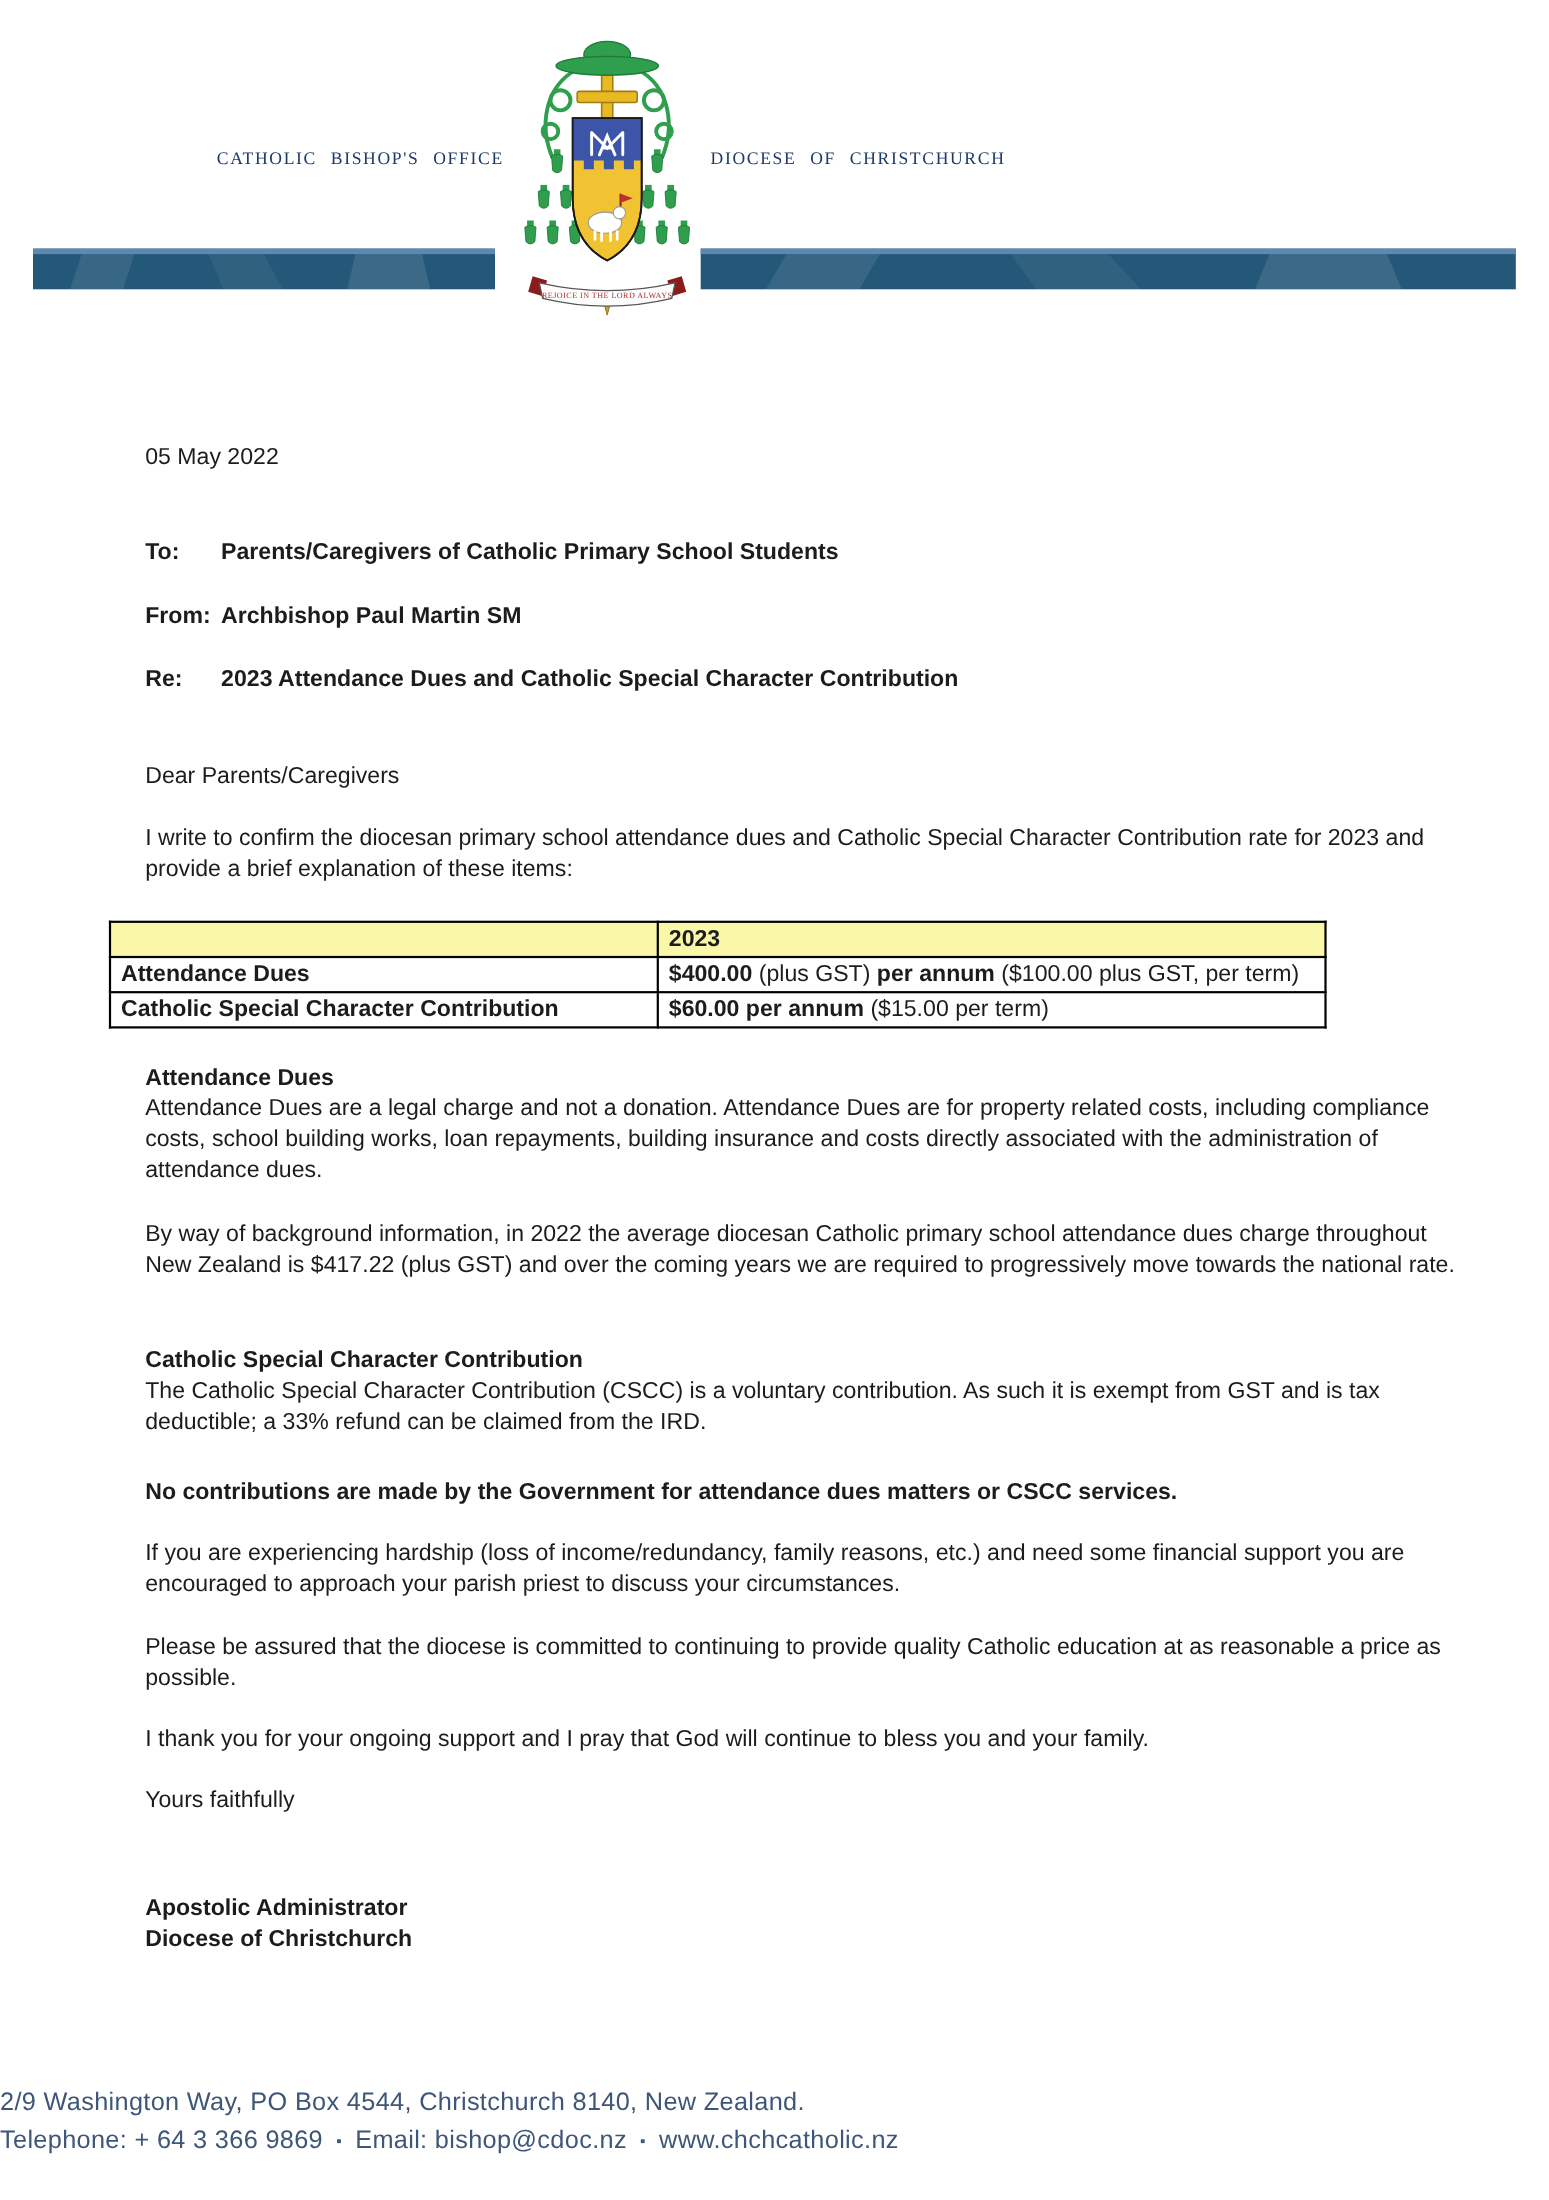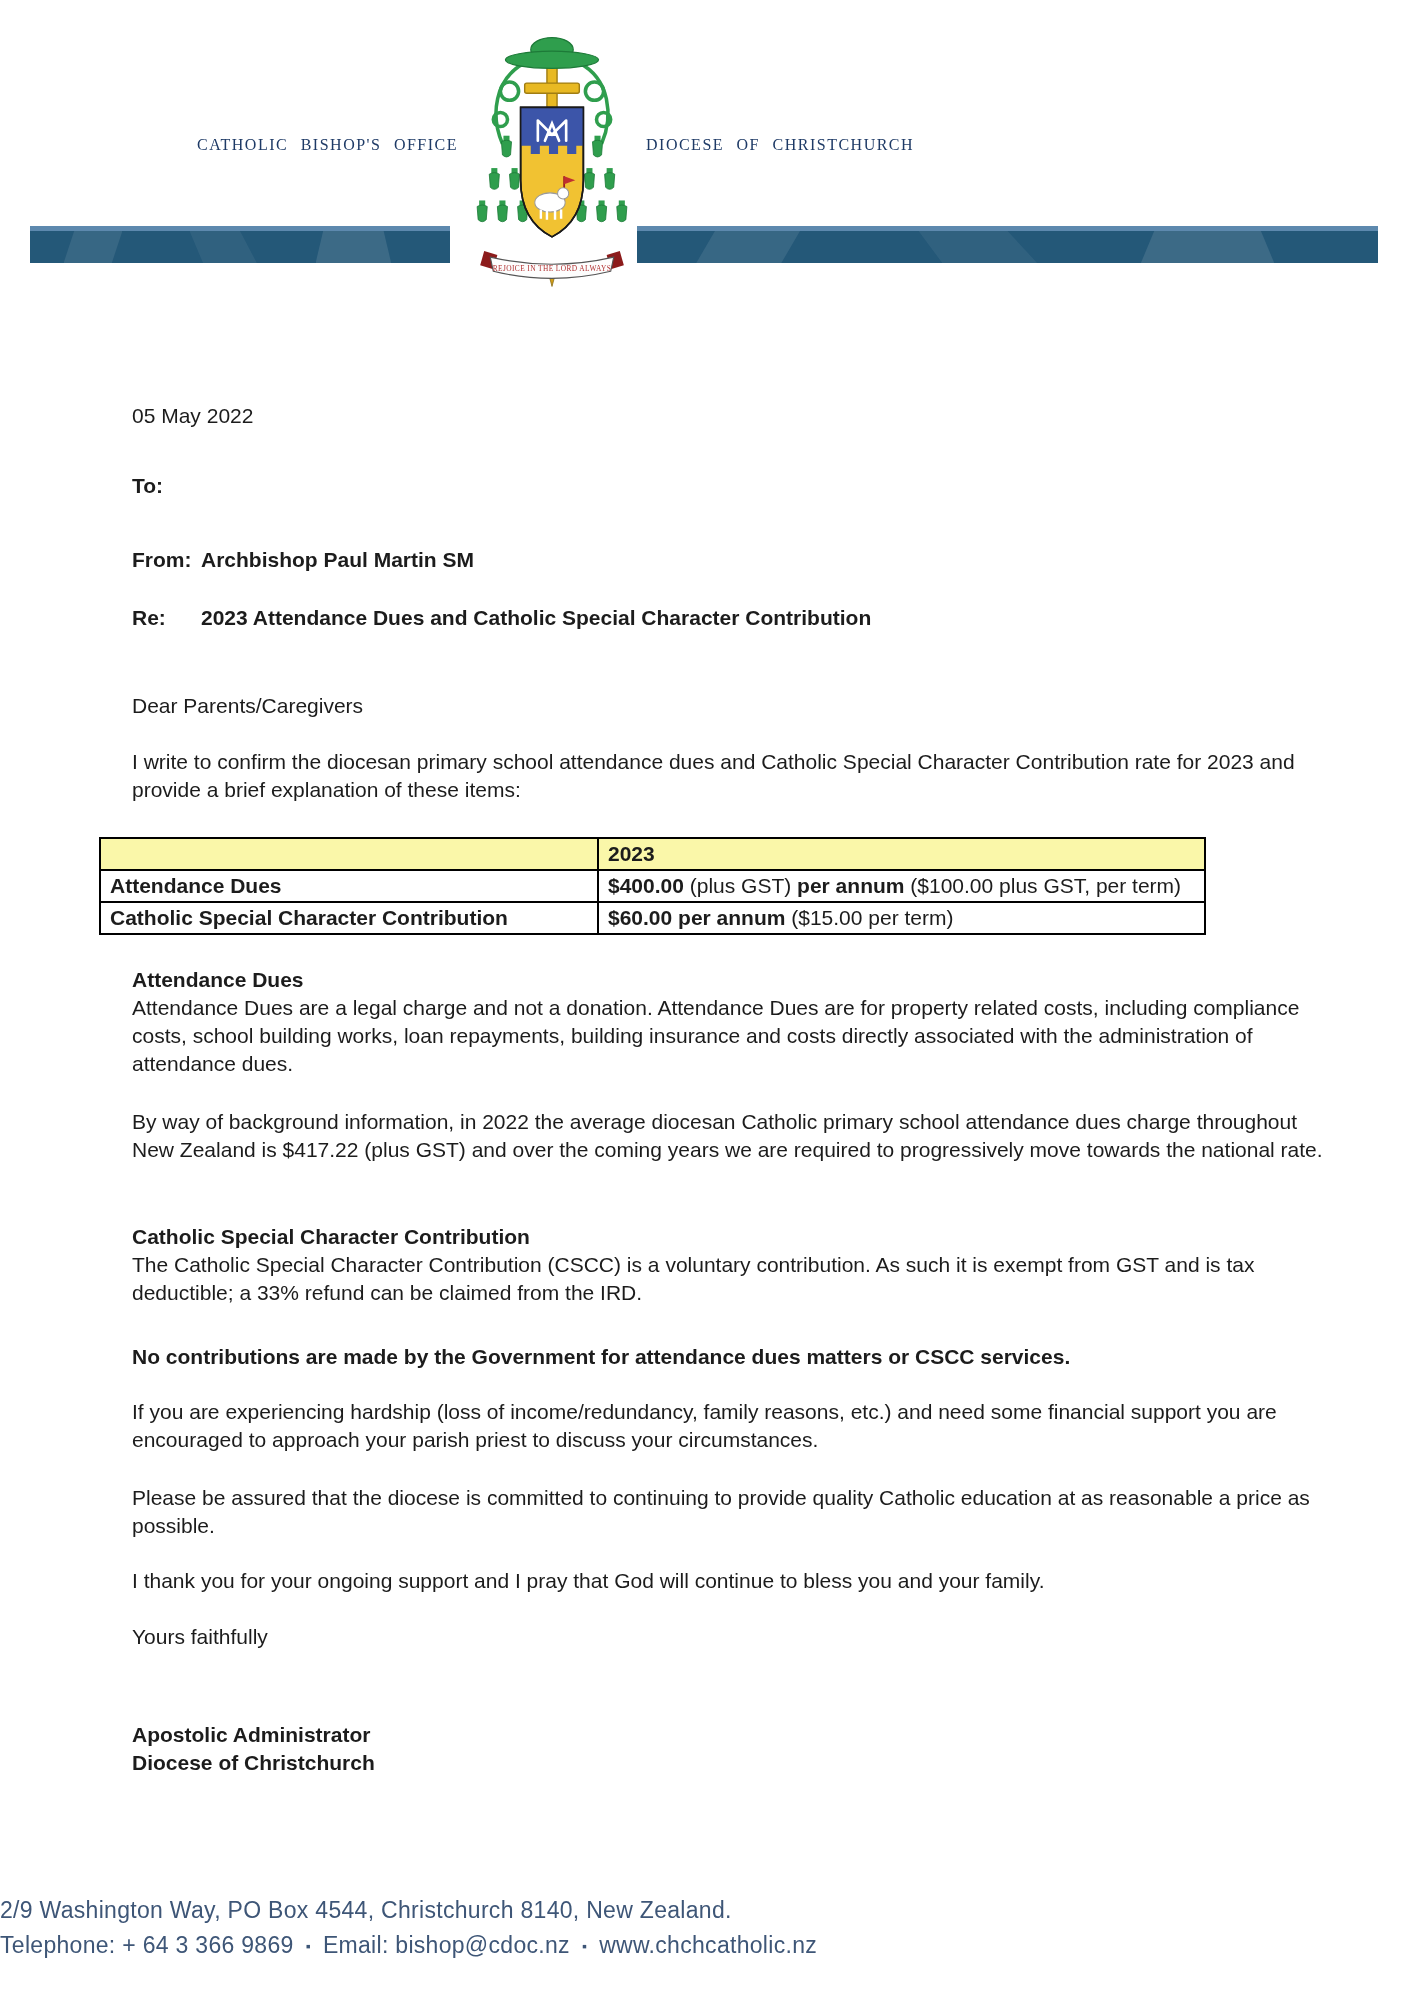--- a/index.html
+++ b/index.html
@@ -126,22 +126,23 @@
       <path d="M152,214 l-13,4 4,14 13,-4 z" fill="#8c1b1b"></path>
       <path d="M24,220 Q85,234 146,220 L143,234 Q85,248 27,234 Z" fill="#fdfdfd" stroke="#555" stroke-width="1.1"></path>
       <text x="85" y="234" text-anchor="middle" font-size="7.3" fill="#b03030" font-family="Liberation Serif, serif" letter-spacing="0.4">REJOICE IN THE LORD ALWAYS</text>
     </g>
   </svg>
 
   <div class="letter">
 
     <div class="blk" style="top:402px">05 May 2022</div>
 
-    <div class="blk meta-row" style="top:472px">
+    <div class="blk meta-row" style="top:488px">
       <span class="meta-label">To:</span>
+      <span class="meta-value">Parents/Caregivers of Catholic Primary School Students</span>
     </div>
     <div class="blk meta-row" style="top:546px">
       <span class="meta-label">From:</span>
       <span class="meta-value">Archbishop Paul Martin SM</span>
     </div>
     <div class="blk meta-row" style="top:604px">
       <span class="meta-label">Re:</span>
       <span class="meta-value">2023 Attendance Dues and Catholic Special Character Contribution</span>
     </div>
 

